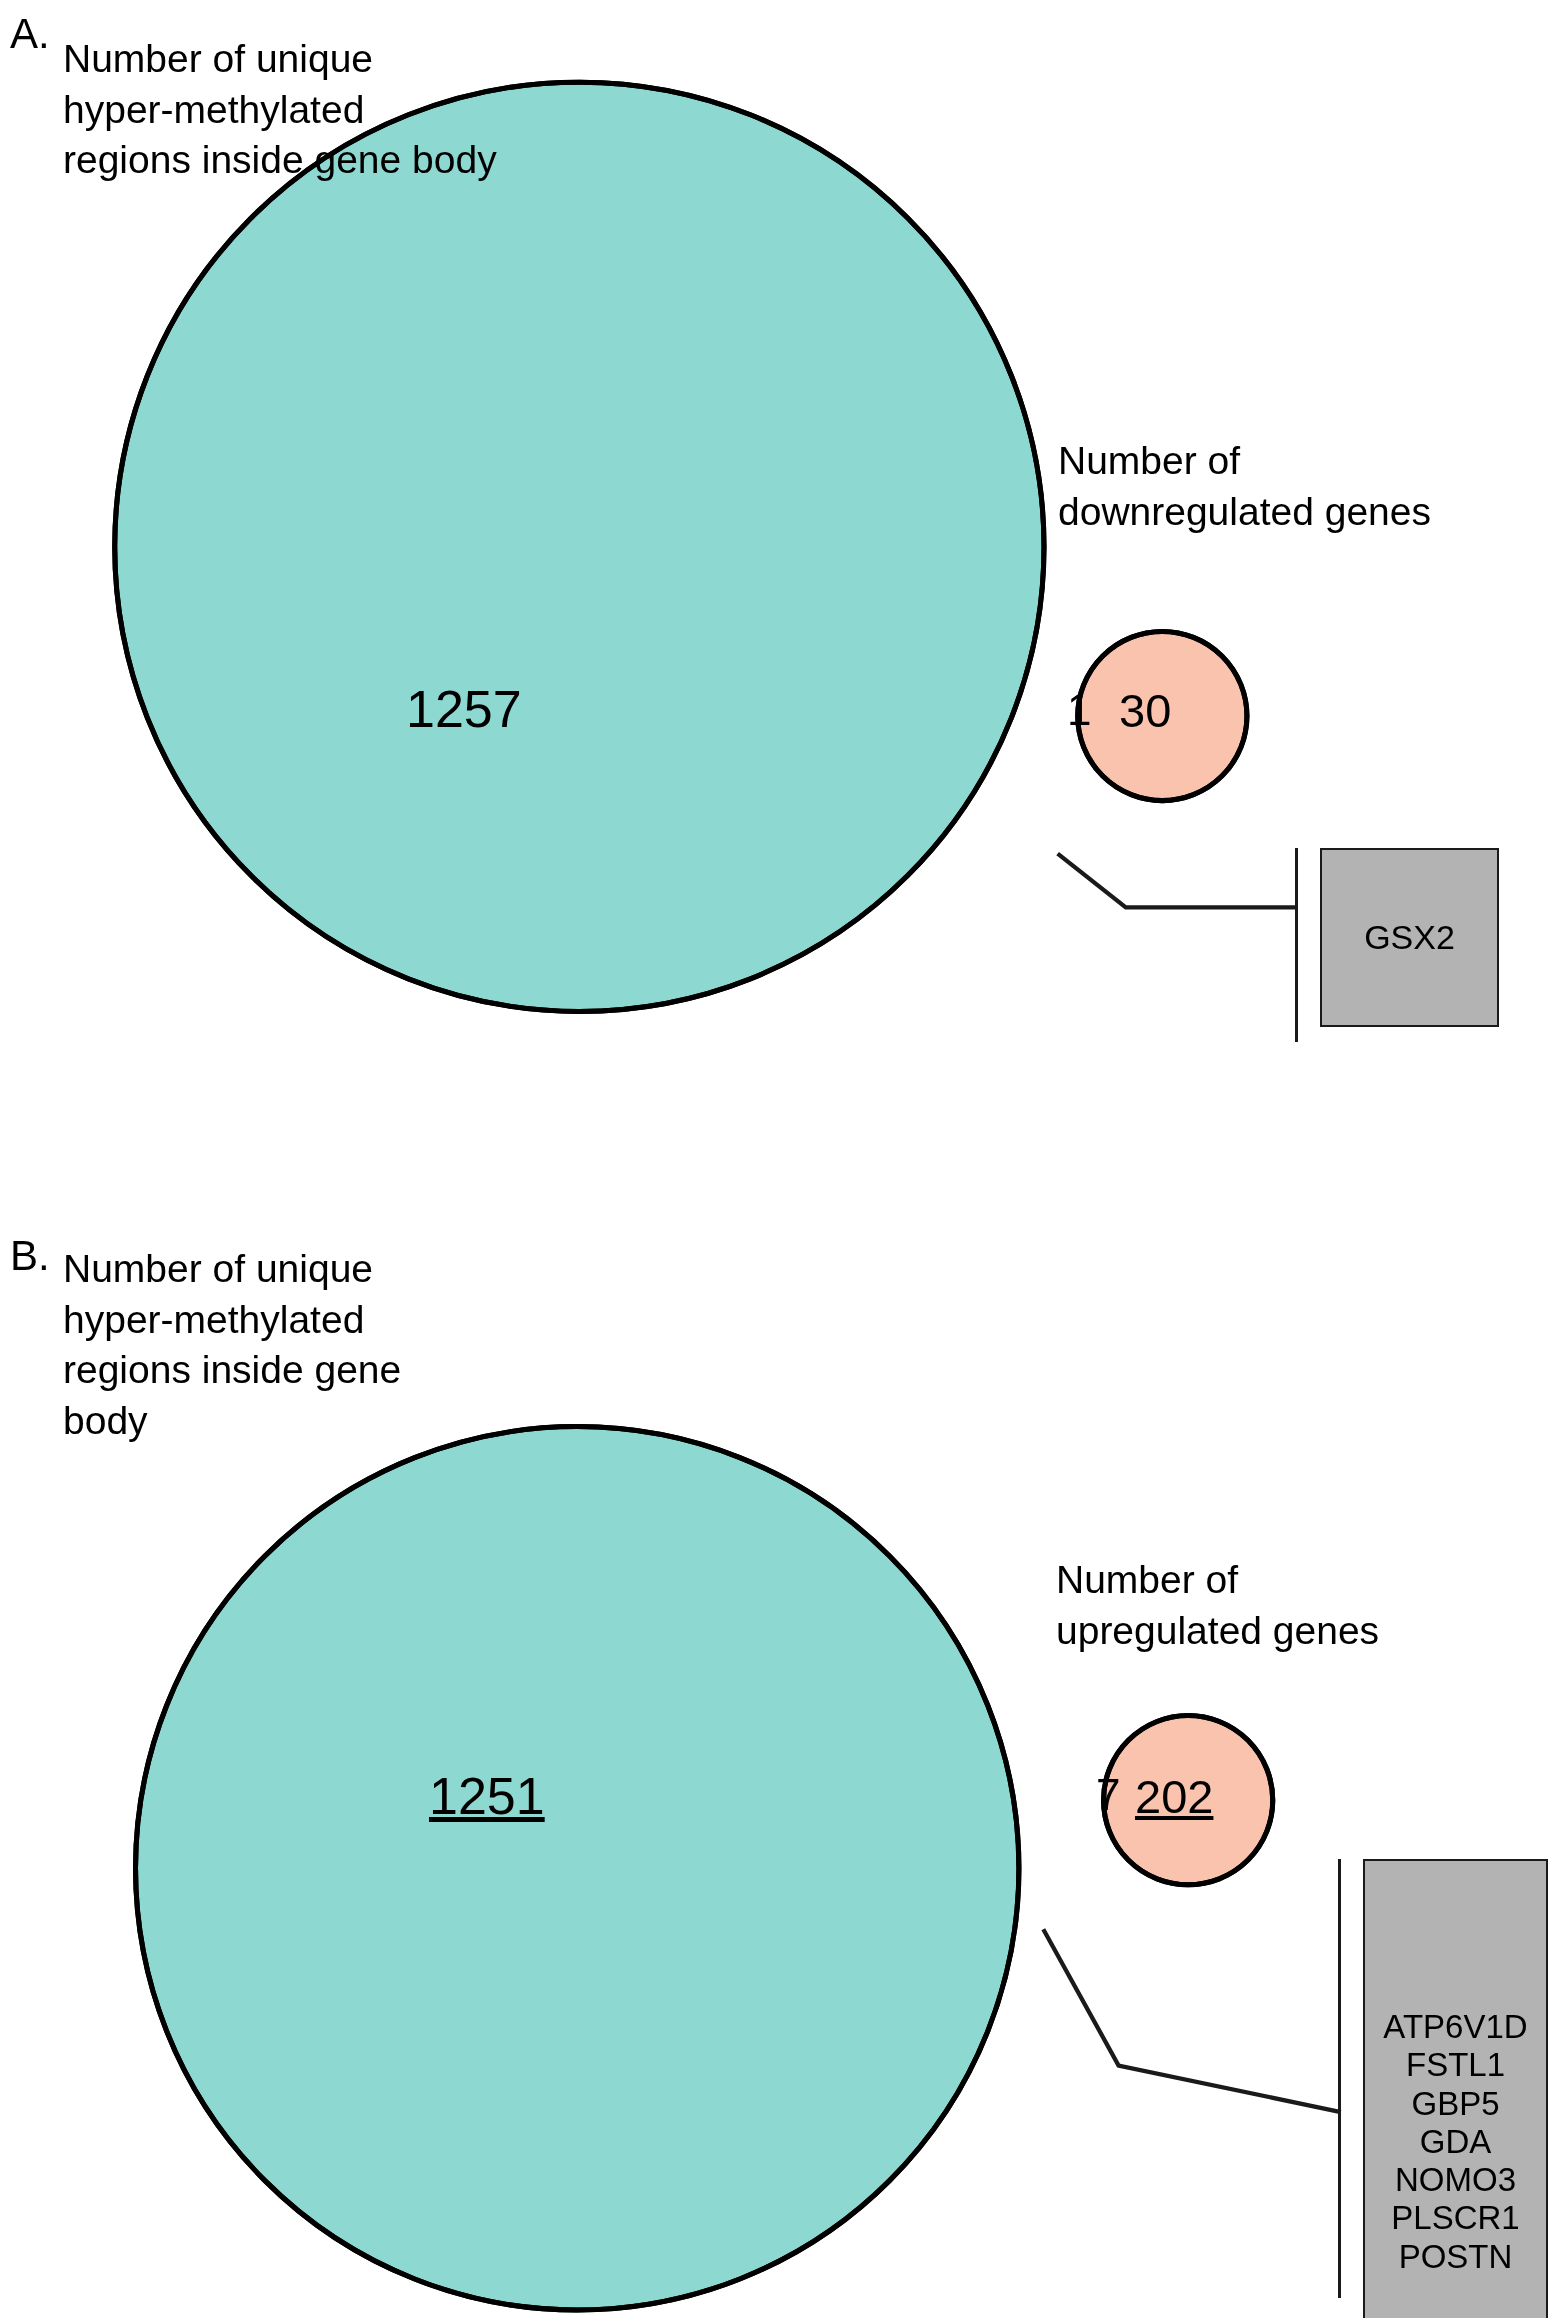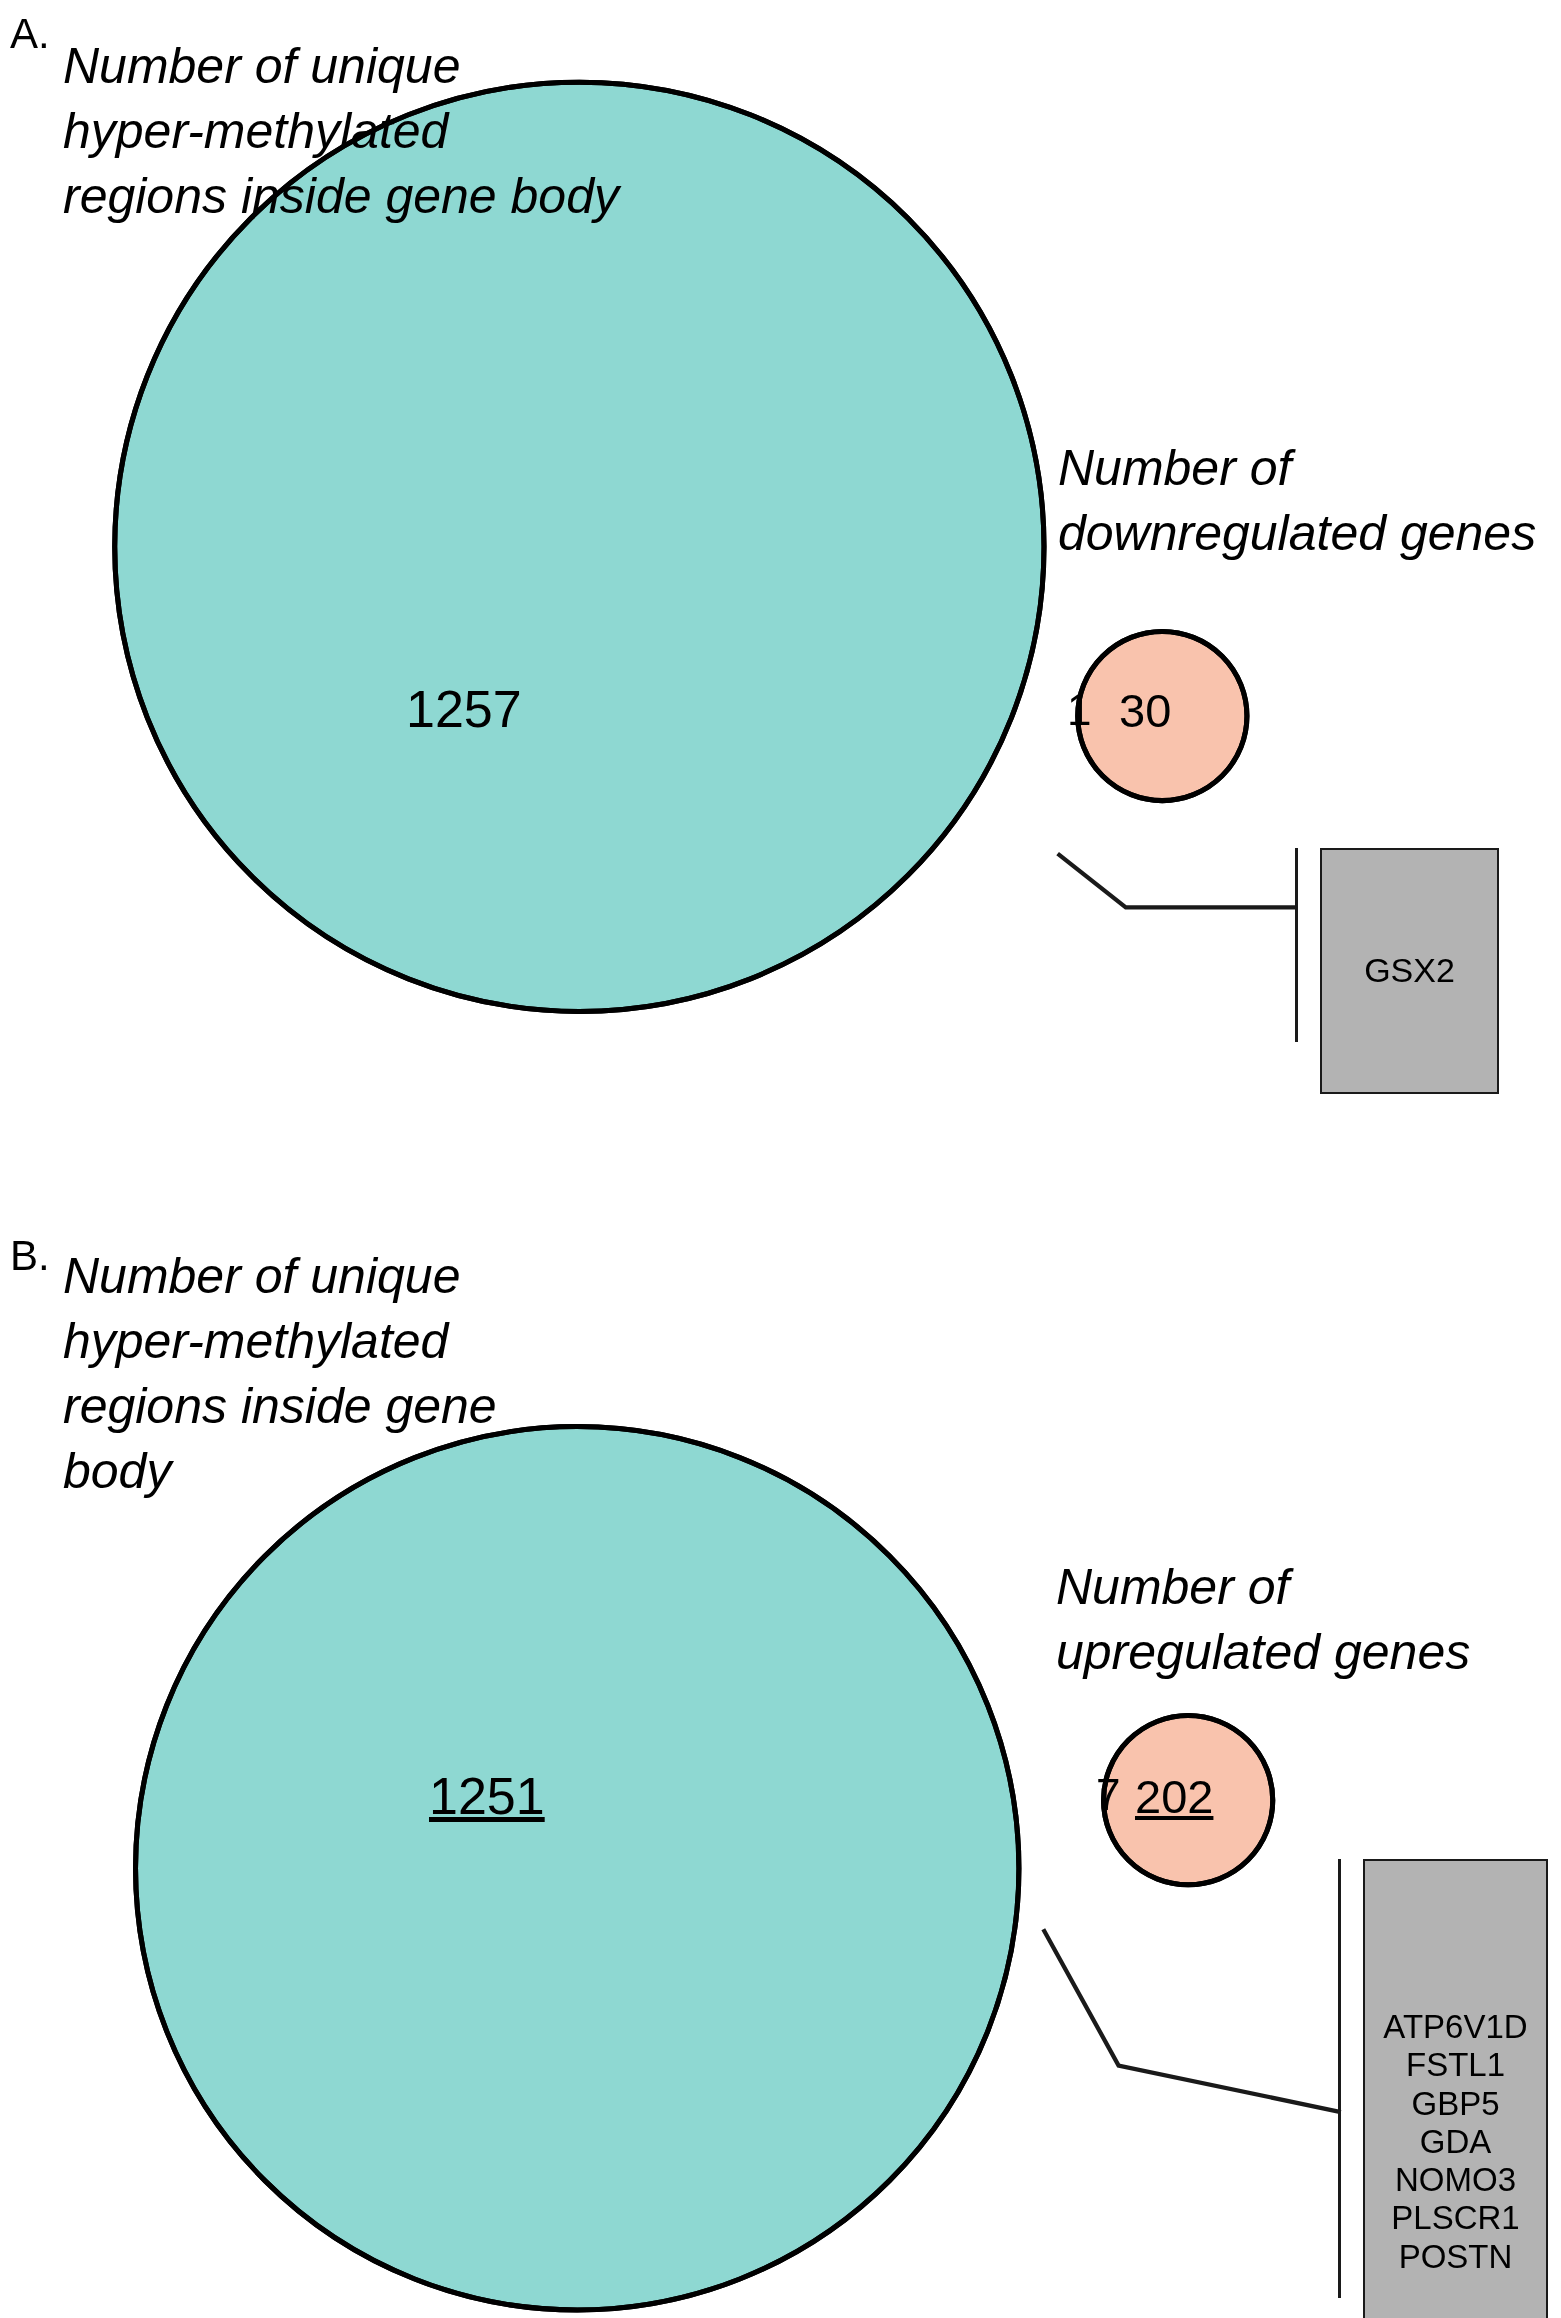--- a/index.html
+++ b/index.html
@@ -23,25 +23,24 @@
   }
   .panel-letter {
     position: absolute;
     font-size: 42px;
     line-height: 1;
     color: #000;
     letter-spacing: 0px;
   }
   .caption {
     position: absolute;
-    font-size: 50px;
+    font-size: 39px;
     line-height: 1.30;
     color: #000;
     white-space: pre-line;
-    font-style: italic;
   }
   .venn-svg {
     position: absolute;
     left: 0;
     top: 0;
     width: 1561px;
     height: 2319px;
     pointer-events: none;
   }
   .num {
@@ -141,21 +140,21 @@
 downregulated genes</div>
 
   <div class="num" style="left:406px; top:683px;">1257</div>
 
   <div class="num tiny" style="left:1067px; top:688px;">1</div>
 
   <div class="num small" style="left:1119px; top:687px;text-align:right;">30</div>
 
   <div class="bracket" style="left:1295px; top:848px; height:194px;"></div>
 
-  <div class="gene-box single" style="left:1320px; top:848px; width:179px; height:246px;">
+  <div class="gene-box single" style="left:1320px; top:848px; width:179px; height:179px;">
     <div class="gene">GSX2</div>
   </div>
 
   <div class="panel-letter" style="left:10px; top:1235px;">B.</div>
 
   <div class="caption" style="left:63px; top:1244px; width:588px;">Number of unique
 hyper-methylated
 regions inside gene
 body</div>
 

